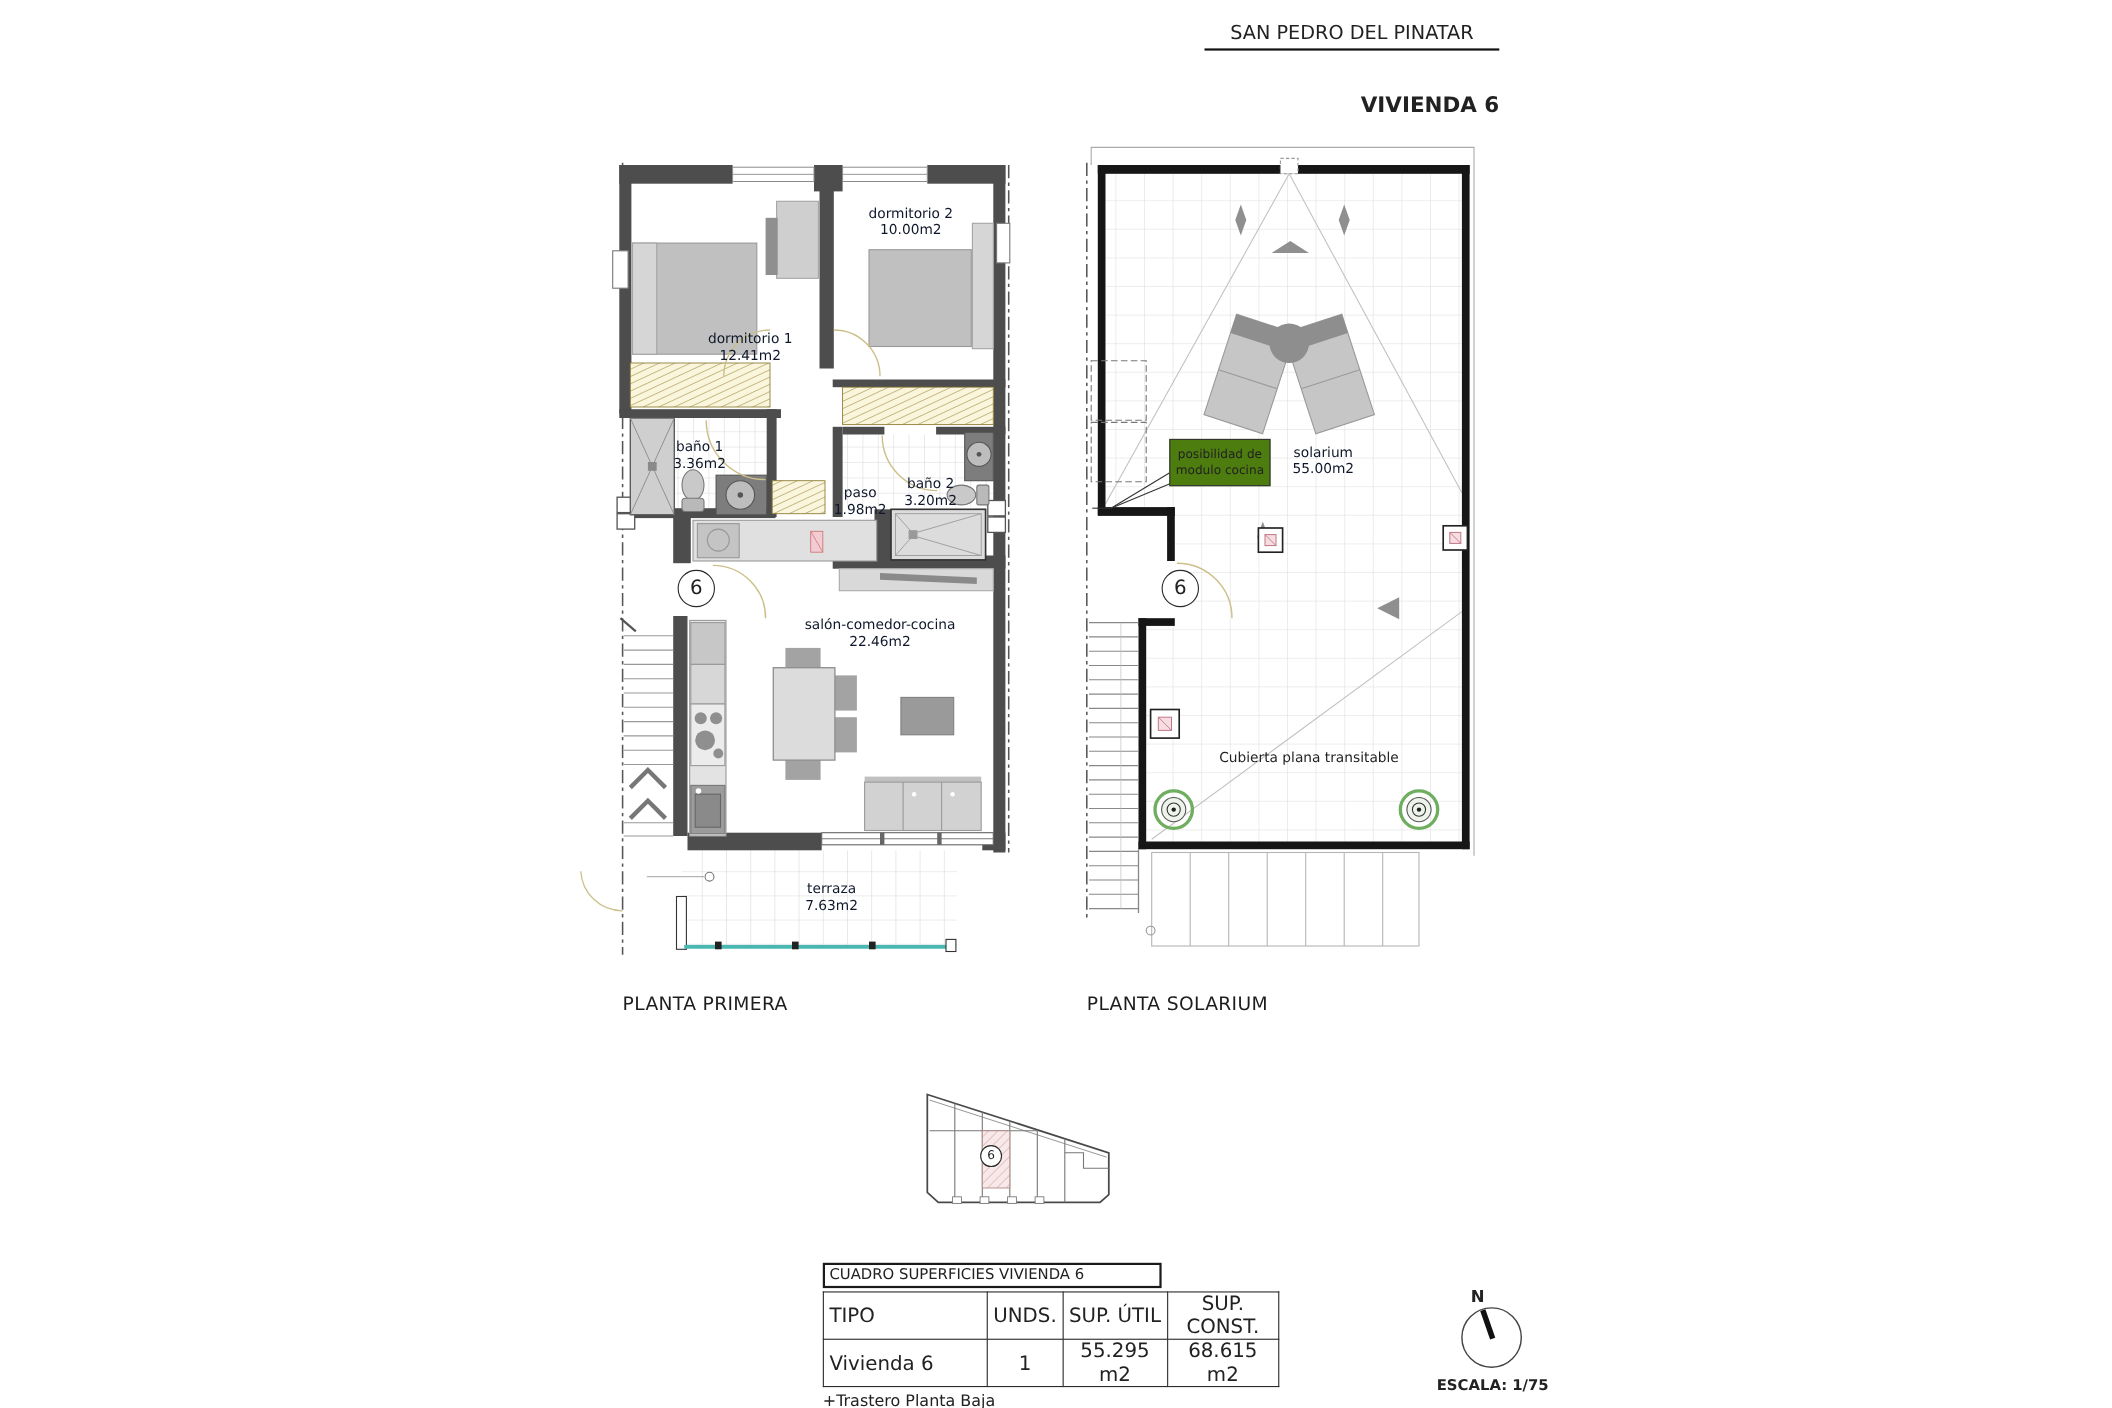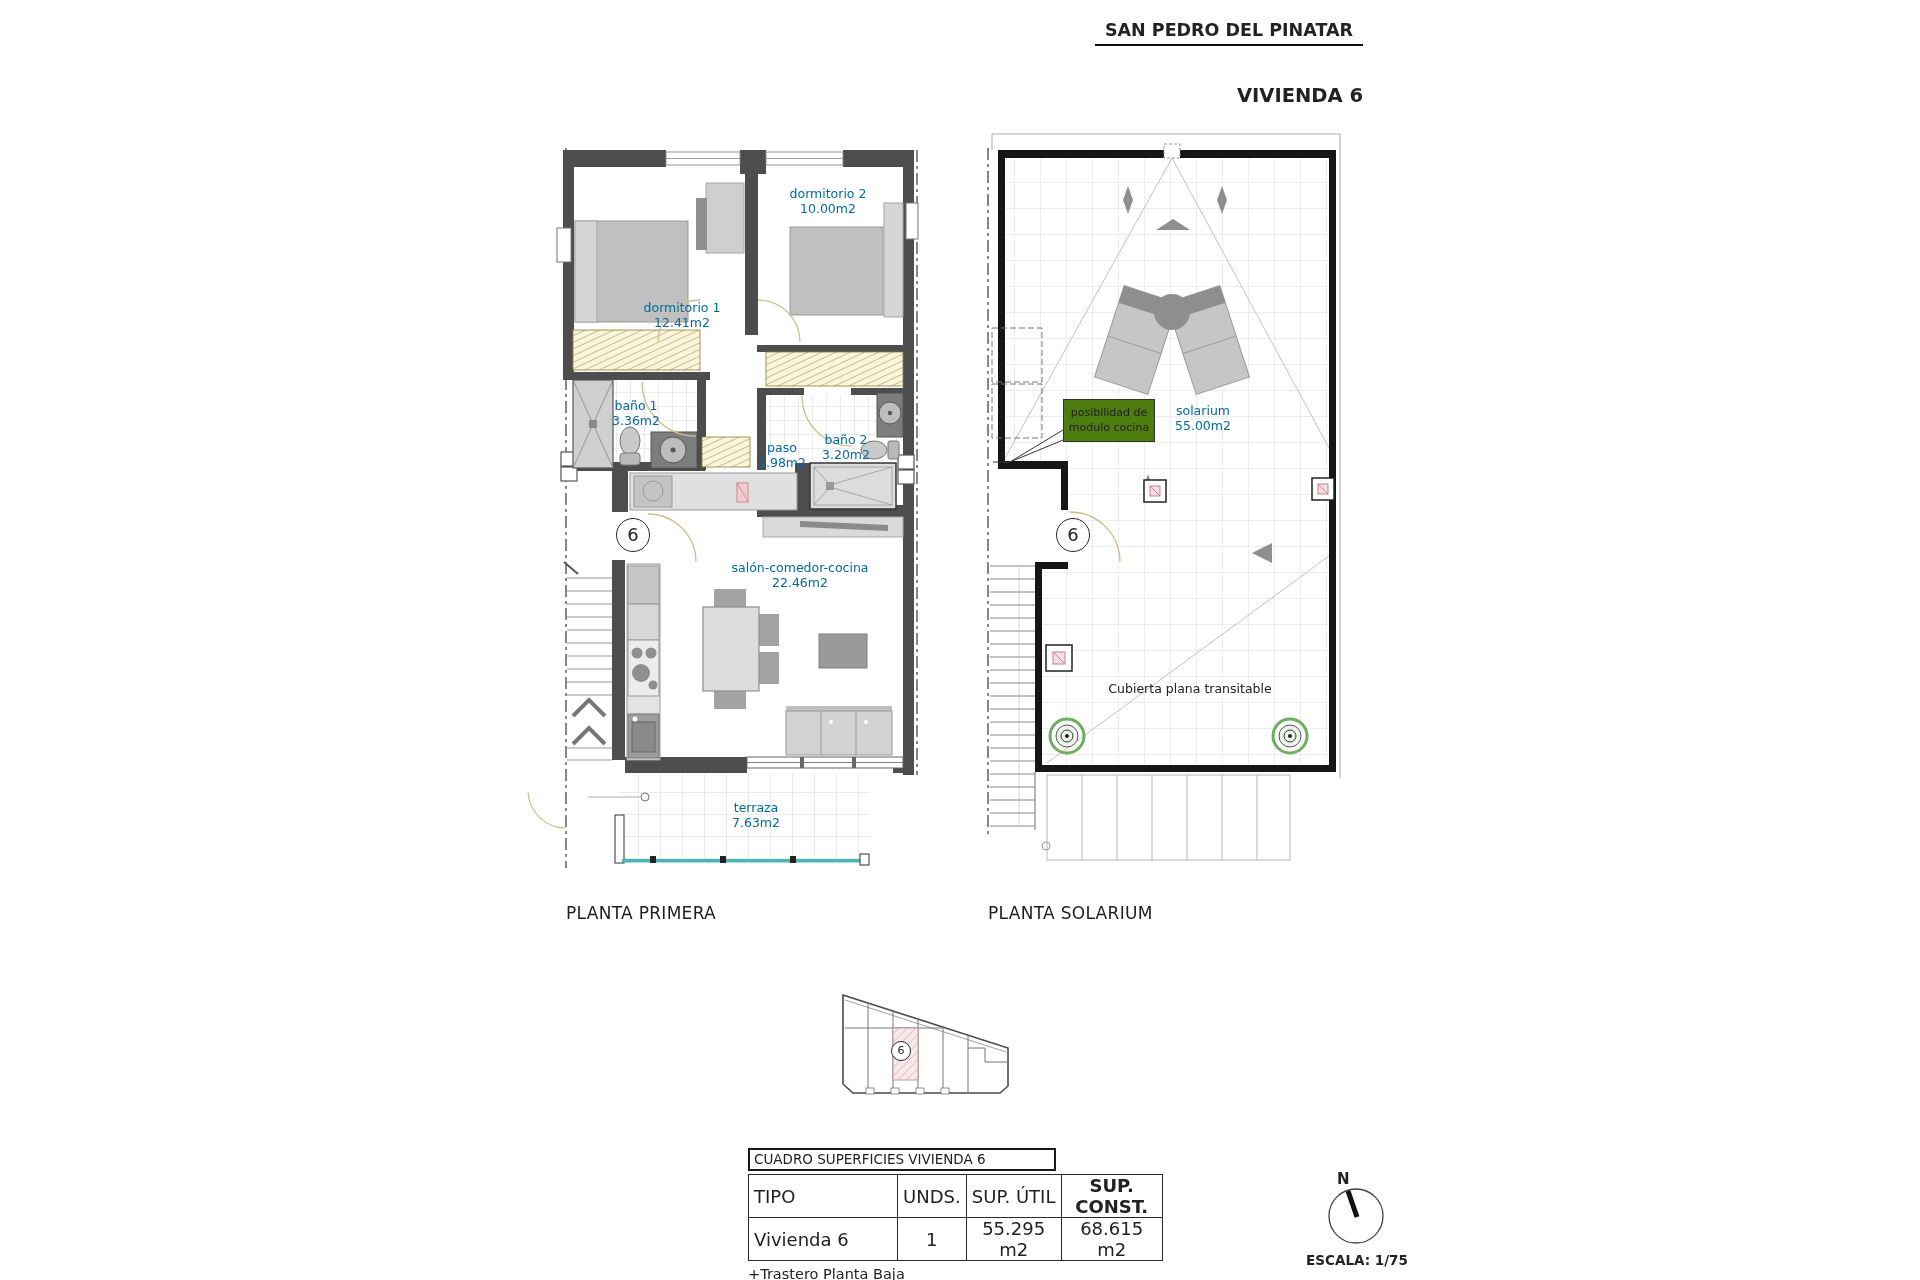--- a/index.html
+++ b/index.html
@@ -1,23 +1,23 @@
 <!DOCTYPE html>
 <html><head>
 <meta charset="utf-8">
 <style>
   html,body{margin:0;padding:0;background:#ffffff;}
   .canvas{position:relative;width:1920px;height:1280px;background:#fff;overflow:hidden;
           font-family:"DejaVu Sans",sans-serif;color:#222;}
   svg{position:absolute;left:0;top:0;}
-  .lbl{position:absolute;font-size:12.5px;line-height:1.22;text-align:center;color:#0369a1;}
+  .lbl{position:absolute;font-size:12.5px;line-height:1.22;text-align:center;color:#0f172a;}
   .lbl span{display:block;}
   .plan-title{position:absolute;font-size:17px;font-weight:normal;color:#1d1d1d;letter-spacing:.3px;}
   .hdr-loc{position:absolute;left:1095px;top:20px;width:268px;text-align:center;
-           font-size:17.5px;font-weight:bold;border-bottom:2.5px solid #111;padding-bottom:4px;}
+           font-size:17.5px;font-weight:normal;border-bottom:2.5px solid #111;padding-bottom:4px;}
   .hdr-unit{position:absolute;left:1203px;top:84px;width:160px;text-align:right;
             font-size:19.5px;font-weight:bold;}
   .unit-circle{position:absolute;border:1.6px solid #2a2a2a;border-radius:50%;background:#fff;
                text-align:center;font-size:18px;color:#222;}
   .uc-big{width:32px;height:32px;line-height:31px;}
   .uc-small{width:18px;height:18px;line-height:17px;font-size:11px;border-width:1.2px;}
   .anno-box{position:absolute;left:1063px;top:399px;width:90px;height:41px;background:#4d7c0f;
             border:1.3px solid #333;display:flex;align-items:center;justify-content:center;
             font-size:11px;line-height:1.3;text-align:center;z-index:3;}
   .cubierta{position:absolute;left:1090px;top:681px;width:200px;text-align:center;font-size:12.5px;}
@@ -439,21 +439,21 @@
 <div class="plan-title" style="left:988px;top:903px;">PLANTA SOLARIUM</div>
 
 <div class="tbl-wrap">
   <div class="tbl-title">CUADRO SUPERFICIES VIVIENDA 6</div>
   <table class="surf">
     <tbody>
           <tr>
       <td style="width:138px;">TIPO</td>
       <td style="width:44px;" class="c">UNDS.</td>
       <td style="width:84px;" class="c">SUP. ÚTIL</td>
-      <td style="width:90px;font-weight:bold;" class="c">SUP. CONST.</td>
+      <td style="width:90px;" class="c">SUP. CONST.</td>
     </tr>
     <tr>
       <td>Vivienda 6</td>
       <td class="c">1</td>
       <td class="c">55.295 m2</td>
       <td class="c">68.615 m2</td>
     </tr>
   </tbody>
       </table>
   <div class="footnote">+Trastero Planta Baja</div>

